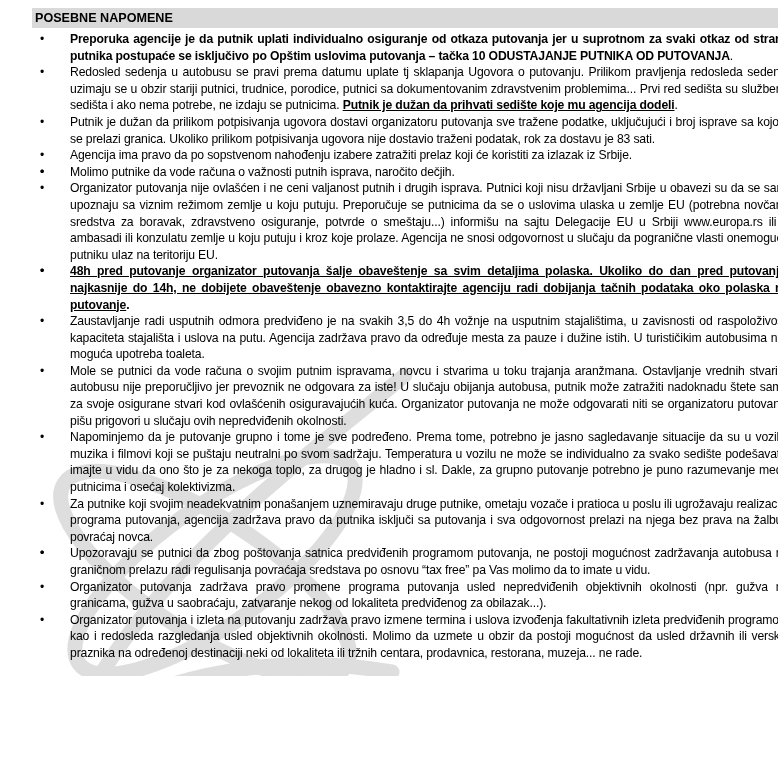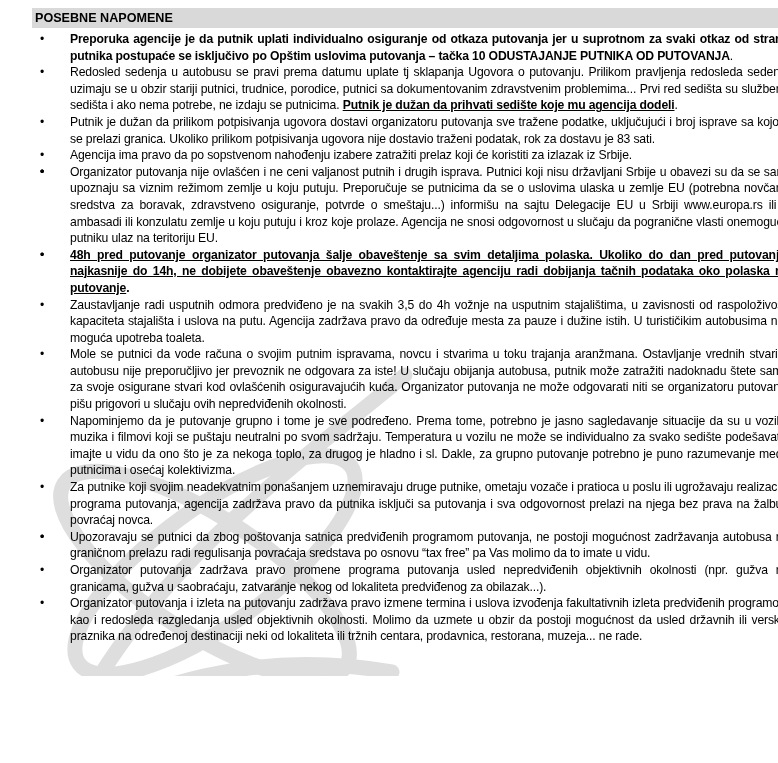--- a/index.html
+++ b/index.html
@@ -72,21 +72,21 @@
   </svg>
 
   <div class="doc">
     <div class="header-bar">POSEBNE NAPOMENE</div>
     <ul class="notes">
         <li class="note"><span class="bullet">•</span><span class="b">Preporuka agencije je da putnik uplati individualno osiguranje od otkaza putovanja jer u suprotnom za svaki otkaz od strane putnika postupaće se isključivo po Opštim uslovima putovanja – tačka 10 ODUSTAJANJE PUTNIKA OD PUTOVANJA</span><span>.</span></li>
         <li class="note"><span class="bullet">•</span><span>Redosled sedenja u autobusu se pravi prema datumu uplate tj sklapanja Ugovora o putovanju. Prilikom pravljenja redosleda sedenja uzimaju se u obzir stariji putnici, trudnice, porodice, putnici sa dokumentovanim zdravstvenim problemima... Prvi red sedišta su službena sedišta i ako nema potrebe, ne izdaju se putnicima. </span><span class="b u">Putnik je dužan da prihvati sedište koje mu agencija dodeli</span><span>.</span></li>
         <li class="note"><span class="bullet">•</span><span>Putnik je dužan da prilikom potpisivanja ugovora dostavi organizatoru putovanja sve tražene podatke, uključujući i broj isprave sa kojom se prelazi granica. Ukoliko prilikom potpisivanja ugovora nije dostavio traženi podatak, rok za dostavu je 83 sati.</span></li>
         <li class="note"><span class="bullet">•</span><span>Agencija ima pravo da po sopstvenom nahođenju izabere zatražiti prelaz koji će koristiti za izlazak iz Srbije.</span></li>
         <li class="note"><span class="bullet">•</span></li>
-        <li class="note"><span class="bullet">•</span></li>
+        <li class="note"><span class="bullet">•</span><span>Molimo putnike da vode računa o važnosti putnih isprava, naročito dečjih.</span></li>
         <li class="note"><span class="bullet">•</span><span>Organizator putovanja nije ovlašćen i ne ceni valjanost putnih i drugih isprava. Putnici koji nisu državljani Srbije u obavezi su da se sami upoznaju sa viznim režimom zemlje u koju putuju. Preporučuje se putnicima da se o uslovima ulaska u zemlje EU (potrebna novčana sredstva za boravak, zdravstveno osiguranje, potvrde o smeštaju...) informišu na sajtu Delegacije EU u Srbiji www.europa.rs ili u ambasadi ili konzulatu zemlje u koju putuju i kroz koje prolaze. Agencija ne snosi odgovornost u slučaju da pogranične vlasti onemoguće putniku ulaz na teritoriju EU.</span></li>
         <li class="note"><span class="bullet">•</span></li>
         <li class="note"><span class="bullet">•</span><span class="b u">48h pred putovanje organizator putovanja šalje obaveštenje sa svim detaljima polaska. Ukoliko do dan pred putovanje, najkasnije do 14h, ne dobijete obaveštenje obavezno kontaktirajte agenciju radi dobijanja tačnih podataka oko polaska na putovanje</span><span class="b">.</span></li>
         <li class="note"><span class="bullet">•</span><span>Zaustavljanje radi usputnih odmora predviđeno je na svakih 3,5 do 4h vožnje na usputnim stajalištima, u zavisnosti od raspoloživosti kapaciteta stajališta i uslova na putu. Agencija zadržava pravo da određuje mesta za pauze i dužine istih. U turističikim autobusima nije moguća upotreba toaleta.</span></li>
         <li class="note"><span class="bullet">•</span><span>Mole se putnici da vode računa o svojim putnim ispravama, novcu i stvarima u toku trajanja aranžmana. Ostavljanje vrednih stvari u autobusu nije preporučljivo jer prevoznik ne odgovara za iste! U slučaju obijanja autobusa, putnik može zatražiti nadoknadu štete samo za svoje osigurane stvari kod ovlašćenih osiguravajućih kuća. Organizator putovanja ne može odgovarati niti se organizatoru putovanja pišu prigovori u slučaju ovih nepredviđenih okolnosti.</span></li>
         <li class="note"><span class="bullet">•</span><span>Napominjemo da je putovanje grupno i tome je sve podređeno. Prema tome, potrebno je jasno sagledavanje situacije da su u vozilu, muzika i filmovi koji se puštaju neutralni po svom sadržaju. Temperatura u vozilu ne može se individualno za svako sedište podešavati i imajte u vidu da ono što je za nekoga toplo, za drugog je hladno i sl. Dakle, za grupno putovanje potrebno je puno razumevanje među putnicima i osećaj kolektivizma.</span></li>
         <li class="note"><span class="bullet">•</span><span>Za putnike koji svojim neadekvatnim ponašanjem uznemiravaju druge putnike, ometaju vozače i pratioca u poslu ili ugrožavaju realizaciju programa putovanja, agencija zadržava pravo da putnika isključi sa putovanja i sva odgovornost prelazi na njega bez prava na žalbu i povraćaj novca.</span></li>
         <li class="note"><span class="bullet">•</span></li>
         <li class="note"><span class="bullet">•</span><span>Upozoravaju se putnici da zbog poštovanja satnica predviđenih programom putovanja, ne postoji mogućnost zadržavanja autobusa na graničnom prelazu radi regulisanja povraćaja sredstava po osnovu “tax free” pa Vas molimo da to imate u vidu.</span></li>
         <li class="note"><span class="bullet">•</span><span>Organizator putovanja zadržava pravo promene programa putovanja usled nepredviđenih objektivnih okolnosti (npr. gužva na granicama, gužva u saobraćaju, zatvaranje nekog od lokaliteta predviđenog za obilazak...).</span></li>

